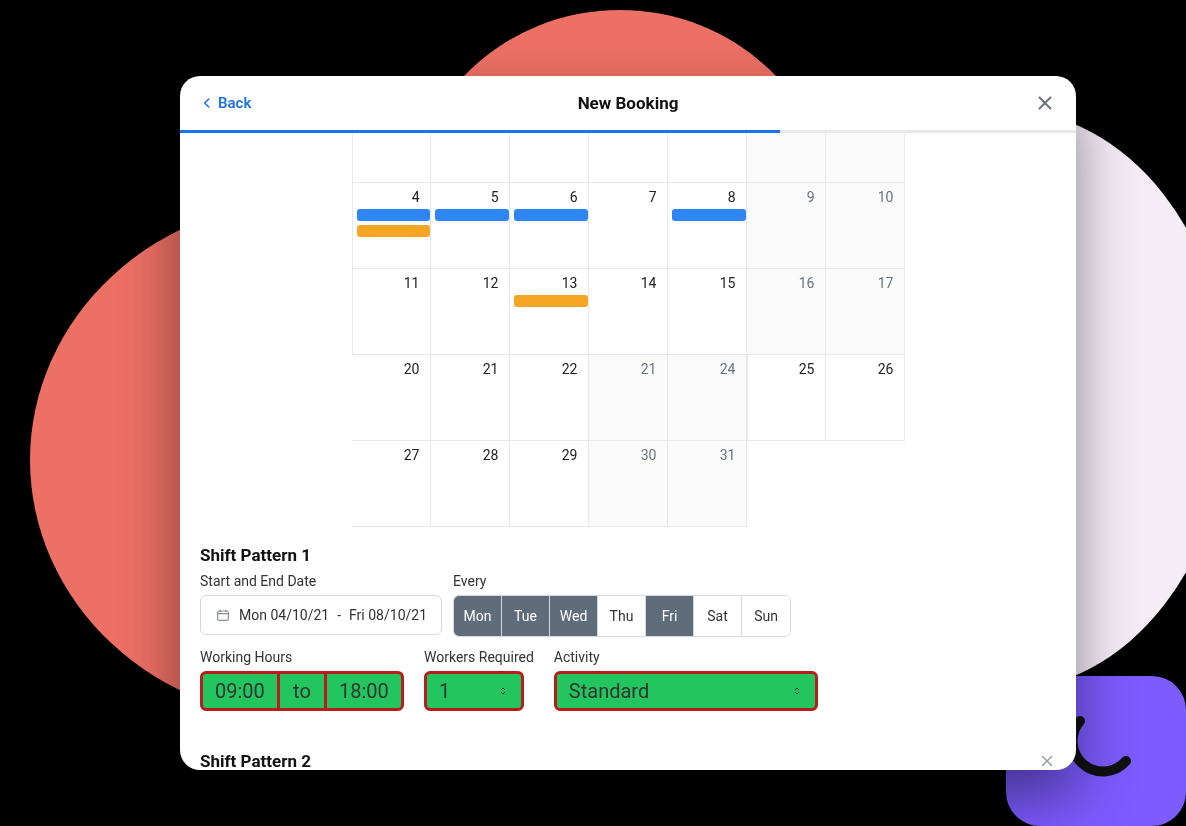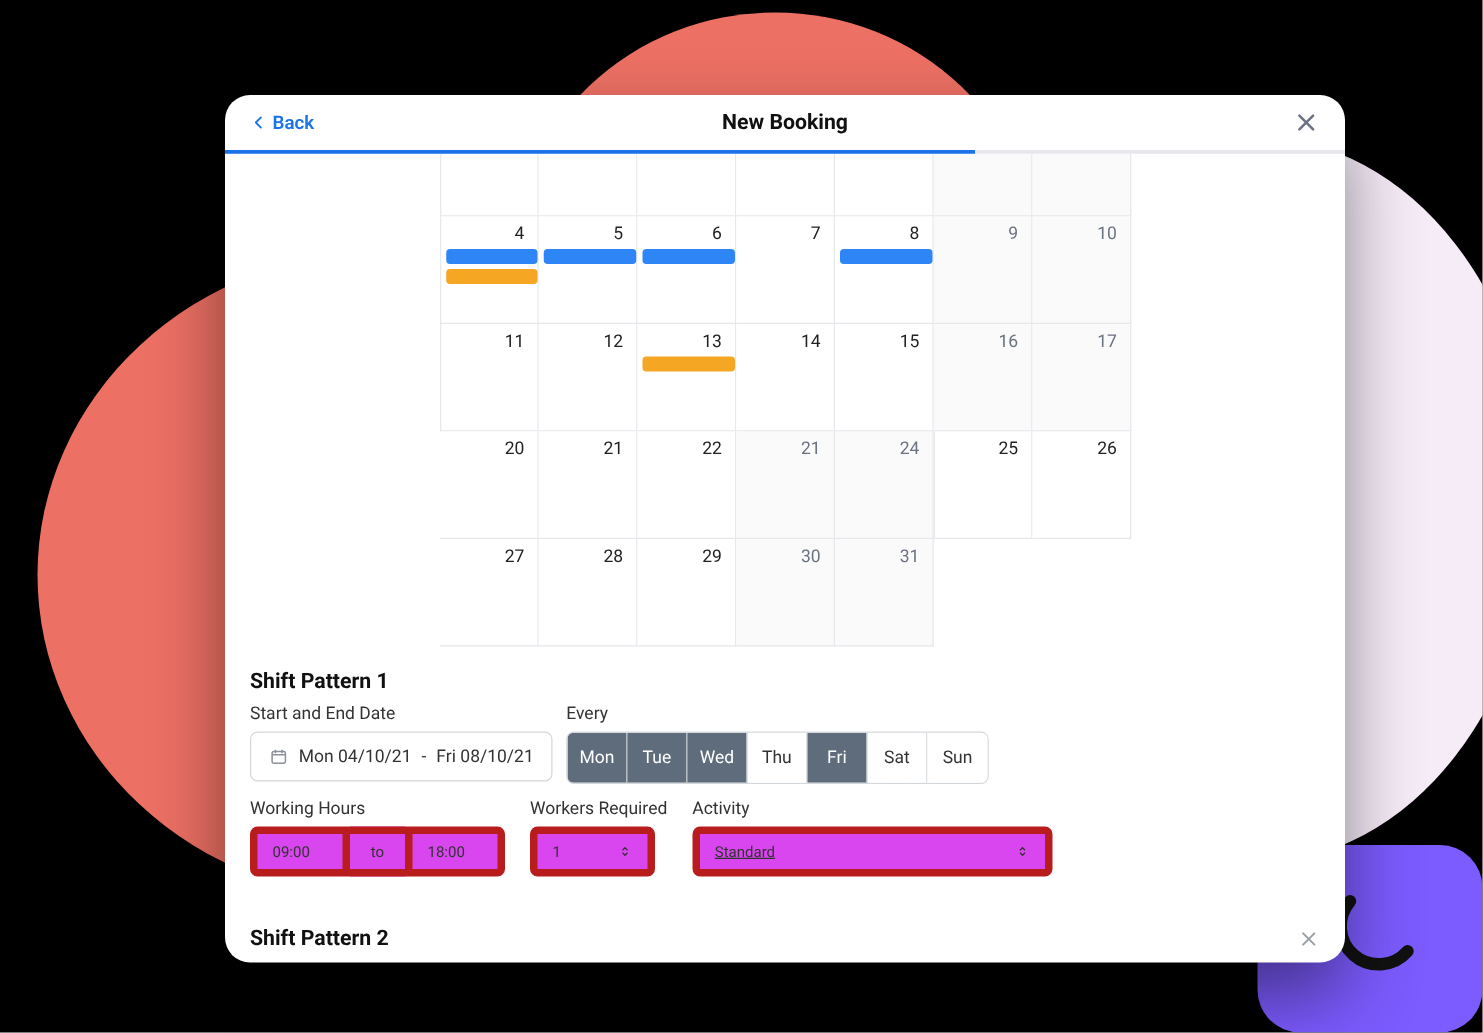--- a/index.html
+++ b/index.html
@@ -33,21 +33,21 @@
     top: 76px; left: 180px;
     width: 896px; height: 694px;
     background: #fff;
     border-radius: 20px;
     box-shadow: 0 28px 60px rgba(0,0,0,0.45);
     overflow: hidden;
     display: flex;
     flex-direction: column;
   }
   .modal-header {
-    height: 44px;
+    height: 54px;
     display: flex; align-items: center;
     position: relative;
     padding: 0 20px;
   }
   .back-btn {
     display: flex; align-items: center; gap: 4px;
     color: #1a73e8; font-weight: 600; font-size: 15px;
     cursor: pointer;
   }
   .back-btn svg { width: 14px; height: 14px; stroke: #1a73e8; }
@@ -127,33 +127,33 @@
     width:48px; height:40px;
     display:flex; align-items:center; justify-content:center;
     font-size:14px; color:#333; cursor:pointer;
     border-right:1px solid #d4d7db; background:#fff;
   }
   .daybtn:last-child { border-right:none; }
   .daybtn.on { background:#5f6c7b; color:#fff; }
 
   .row2 { display:flex; gap:20px; margin-top: 12px; }
   .input, .select {
-    height:40px; border:6px solid #b91c1c; border-radius:6px;
-    padding:0 12px; font-size:12px; color:#333;
-    display:flex; align-items:center; background:#d946ef;
+    height:40px; border:3px solid #b91c1c; border-radius:6px;
+    padding:0 12px; font-size:20px; color:#333;
+    display:flex; align-items:center; background:#22c55e;
   }
   .time { width:80px; position:relative; }
   .to-box { width:44px; justify-content:center; border-left:none; border-right:none; border-radius:0; }
   .time-group { display:flex; }
   .time-group .input:first-child { border-top-right-radius:0; border-bottom-right-radius:0; }
   .time-group .input:last-child { border-top-left-radius:0; border-bottom-left-radius:0; }
   .select { justify-content:space-between; cursor:pointer; }
   .select svg { width:12px; height:12px; stroke:#333; }
   .w100 { width: 100px; }
-  .w240 { width: 288px; text-decoration: underline; }
+  .w240 { width: 264px; }
 
   .divider { height:1px; background:#e6e8eb; margin-top:26px; }
   .sp2 {
     display:flex; justify-content:space-between; align-items:center;
     margin-top:14px;
   }
   .sp2 .xbtn { cursor:pointer; width:18px; height:18px; color:#9aa0a6;}
   .sp2 .xbtn svg { width:18px; height:18px; stroke: currentColor;}
 
   

